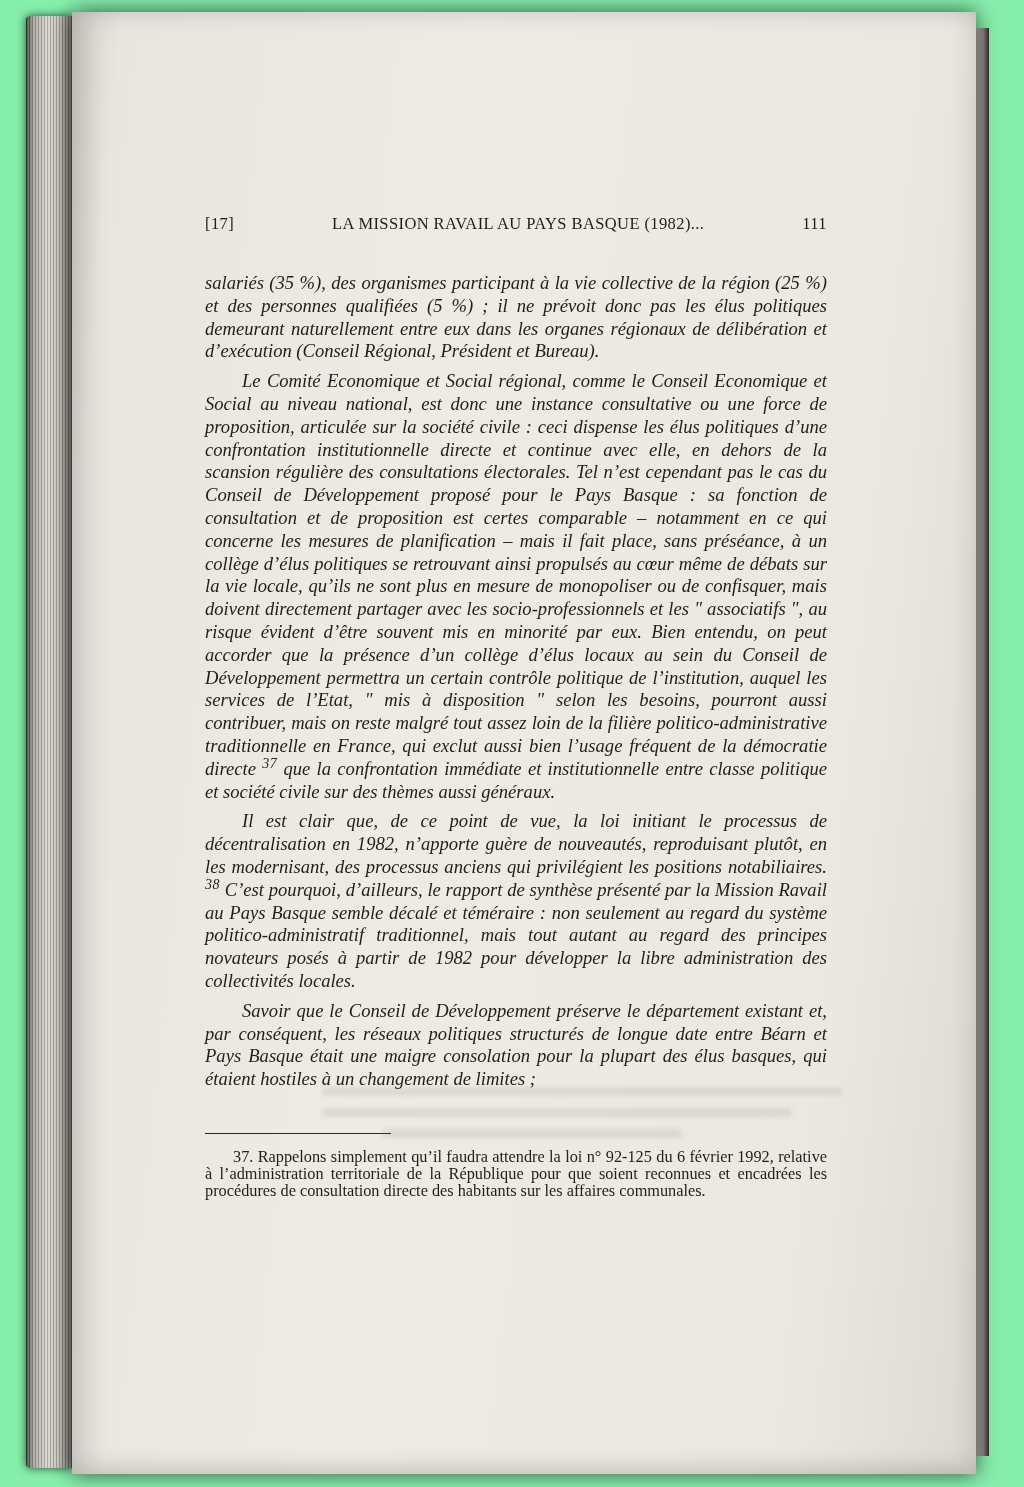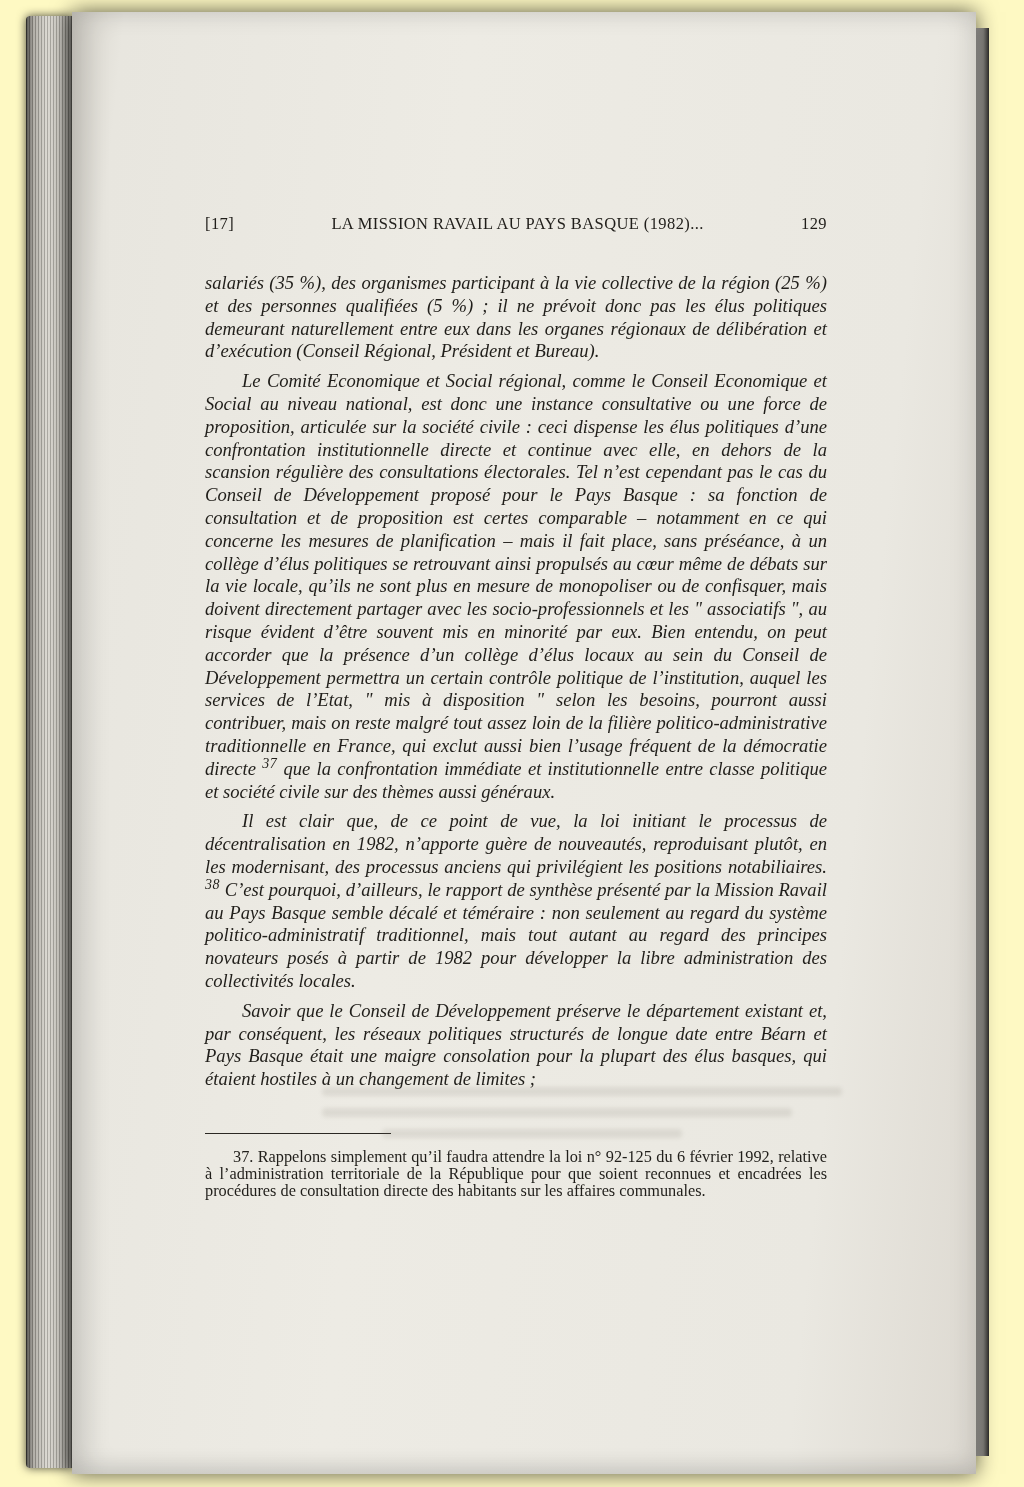--- a/index.html
+++ b/index.html
@@ -1,18 +1,18 @@
 <!DOCTYPE html>
 <html lang="fr"><head>
 <meta charset="utf-8">
 <style>
   html,body{margin:0;padding:0;background:#000;}
   .scan{
     position:relative;width:1024px;height:1487px;overflow:hidden;
-    background:#fef9c3;
+    background:#86efac;
     font-family:"Liberation Serif","DejaVu Serif",serif;
   }
   
   .book-edges{
     position:absolute;left:26px;top:16px;width:46px;height:1452px;
     border-radius:4px 0 0 4px;
     background:
       repeating-linear-gradient(90deg, rgba(0,0,0,.20) 0 1px, rgba(255,255,255,.14) 1px 3px),
       linear-gradient(90deg,#34332f 0%,#a4a199 16%,#d7d4cc 45%,#c6c3bb 70%,#6b6962 100%);
     box-shadow:0 0 10px rgba(0,0,0,.7);
@@ -65,21 +65,21 @@
 
   <div class="book-edges"></div>
   <div class="right-edge"></div>
 
   <div class="page">
     <div class="content">
 
       <div class="page-header">
         <span>[17]</span>
         <span class="title">LA MISSION RAVAIL AU PAYS BASQUE (1982)...</span>
-        <span>129</span>
+        <span>111</span>
       </div>
 
       <div class="body-text">
         <p class="noindent">salariés (35 %), des organismes participant à la vie collective de la région (25 %) et des personnes qualifiées (5 %) ; il ne prévoit donc pas les élus politiques demeurant naturellement entre eux dans les organes régionaux de délibération et d’exécution (Conseil Régional, Président et Bureau).</p>
 
         <p><span>Le Comité Economique et Social régional, comme le Conseil Economique et Social au niveau national, est donc une instance consultative ou une force de proposition, articulée sur la société civile : ceci dispense les élus politiques d’une confrontation institutionnelle directe et continue avec elle, en dehors de la scansion régulière des consultations électorales. Tel n’est cependant pas le cas du Conseil de Développement proposé pour le Pays Basque : sa fonction de consultation et de proposition est certes comparable – notamment en ce qui concerne les mesures de planification – mais il fait place, sans préséance, à un collège d’élus politiques se retrouvant ainsi propulsés au cœur même de débats sur la vie locale, qu’ils ne sont plus en mesure de monopoliser ou de confisquer, mais doivent directement partager avec les socio-professionnels et les " associatifs ", au risque évident d’être souvent mis en minorité par eux. Bien entendu, on peut accorder que la présence d’un collège d’élus locaux au sein du Conseil de Développement permettra un certain contrôle politique de l’institution, auquel les services de l’Etat, " mis à disposition " selon les besoins, pourront aussi contribuer, mais on reste malgré tout assez loin de la filière politico-administrative traditionnelle en France, qui exclut aussi bien l’usage fréquent de la démocratie directe </span><sup>37</sup><span> que la confrontation immédiate et institutionnelle entre classe politique et société civile sur des thèmes aussi généraux.</span></p>
 
         <p><span>Il est clair que, de ce point de vue, la loi initiant le processus de décentralisation en 1982, n’apporte guère de nouveautés, reproduisant plutôt, en les modernisant, des processus anciens qui privilégient les positions notabiliaires. </span><sup>38</sup><span> C’est pourquoi, d’ailleurs, le rapport de synthèse présenté par la Mission Ravail au Pays Basque semble décalé et téméraire : non seulement au regard du système politico-administratif traditionnel, mais tout autant au regard des principes novateurs posés à partir de 1982 pour développer la libre administration des collectivités locales.</span></p>
 
         <p>Savoir que le Conseil de Développement préserve le département existant et, par conséquent, les réseaux politiques structurés de longue date entre Béarn et Pays Basque était une maigre consolation pour la plupart des élus basques, qui étaient hostiles à un changement de limites ;</p>

